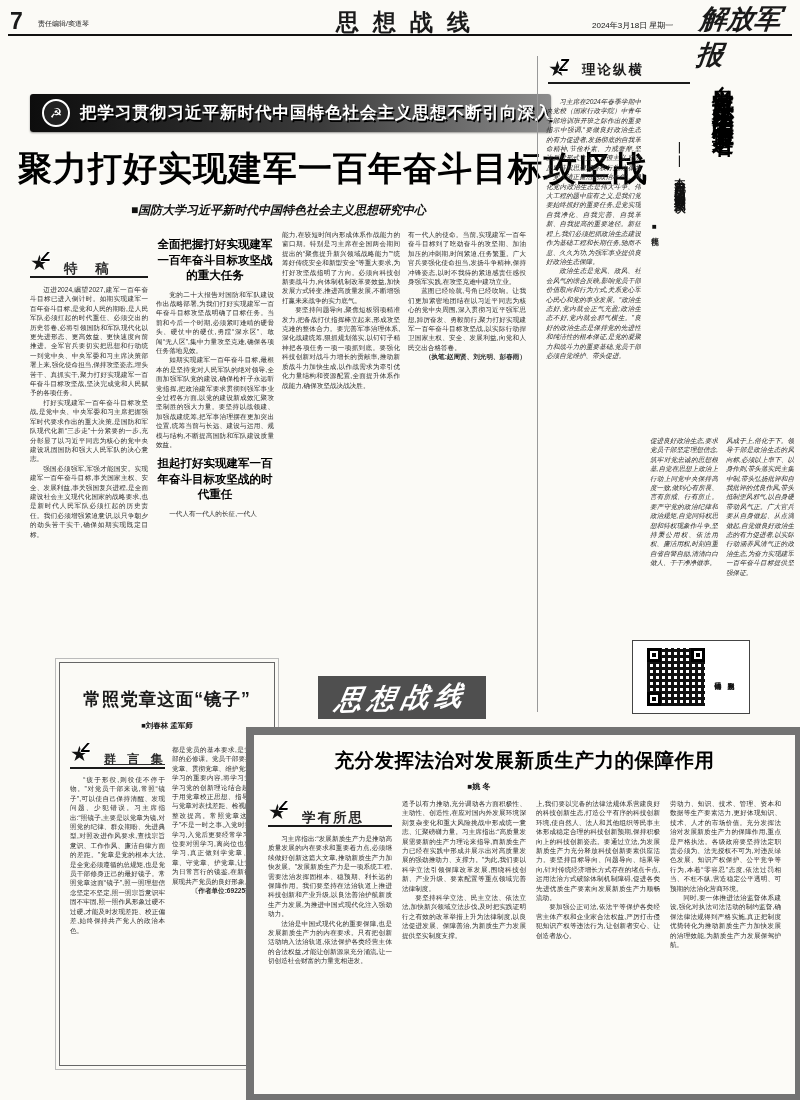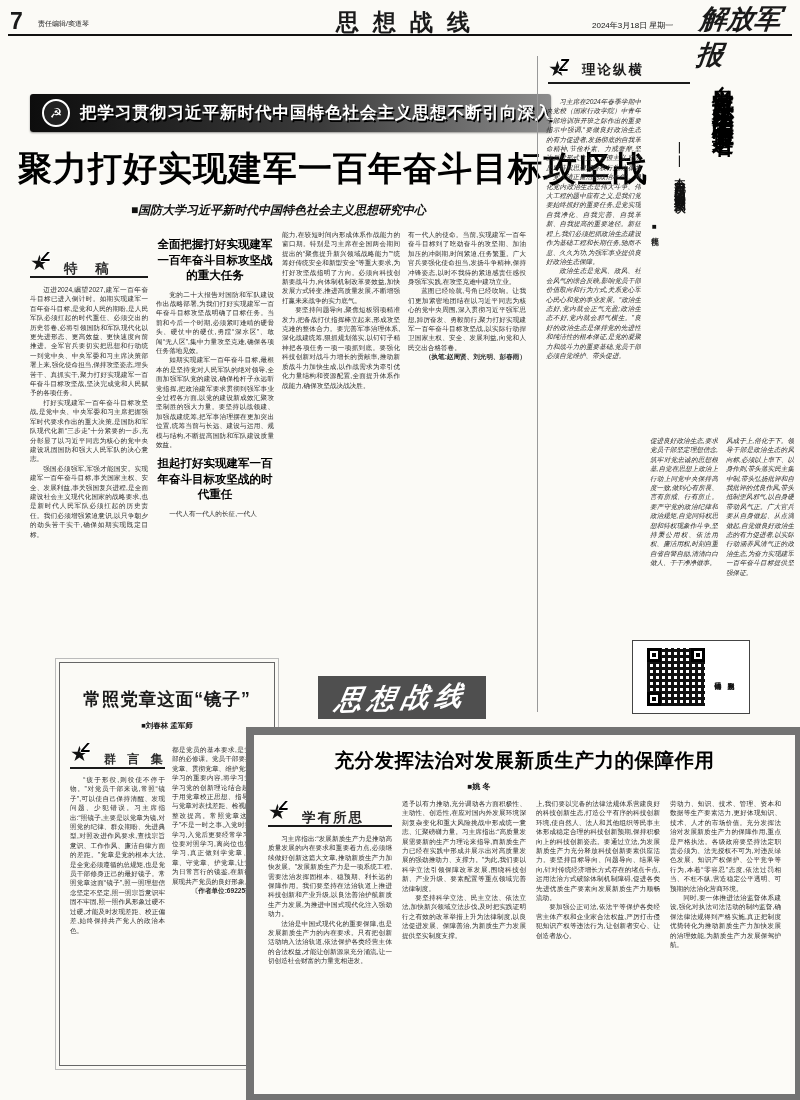--- a/index.html
+++ b/index.html
@@ -146,21 +146,21 @@
       <div class="vnote">本系列刊发完毕</div>
     </div>
   </div>
 
   <div class="abs mirrorbox" style="left:25px;top:662px;width:214px;height:402px;margin-left:34px;">
     <div class="abs mirrortitle" style="left:0;top:24px;width:214px;">常照党章这面“镜子”</div>
     <div class="abs smallbyline" style="left:0;top:58px;width:214px;">■刘春林  孟军师</div>
     <div class="abs bodytext" style="left:10px;top:80px;width:95px;height:310px;">
       <div class="taghdr" style="margin-bottom:6px;">
         <span class="star"><span class="s">★</span><span class="z">Z</span></span>
-        <span class="lbl" style="letter-spacing:4px;font-size:12px;">群 言 集</span>
+        <span class="lbl" style="letter-spacing:4px;font-size:12px;text-decoration:underline;">群 言 集</span>
       </div>
       <div class="p">“疲于形役,则役使不停于物。”对党员干部来说,常照“镜子”,可以使自己保持清醒、发现问题、少犯错误。习主席指出:“照镜子,主要是以党章为镜,对照党的纪律、群众期盼、先进典型,对照改进作风要求,查找宗旨意识、工作作风、廉洁自律方面的差距。”党章是党的根本大法,是全党必须遵循的总规矩,也是党员干部修身正己的最好镜子。常照党章这面“镜子”,照一照理想信念坚定不坚定,照一照宗旨意识牢固不牢固,照一照作风形象过硬不过硬,才能及时发现差距、校正偏差,始终保持共产党人的政治本色。</div>
     </div>
     <div class="abs bodytext" style="left:112px;top:82px;width:93px;height:308px;">
       <div class="p" style="text-indent:0;">都是党员的基本要求,是党员干部的必修课。党员干部要把遵守党章、贯彻党章、维护党章作为学习的重要内容,将学习党章同学习党的创新理论结合起来,善于用党章校正思想、指导行动,与党章对表找差距、检视问题、整改提高。常照党章这面“镜子”不是一时之事,入党时要认真学习,入党后更要经常学习;上岗位要对照学习,离岗位也要随时学习,真正做到学党章、懂党章、守党章、护党章,让党章成为日常言行的镜鉴,在新征程上展现共产党员的良好形象。</div>
       <div class="p credit">〔作者单位:69225部队〕</div>
     </div>
   </div>
 
   <div class="abs redbox" style="left:246px;top:727px;width:541px;height:359px;">

